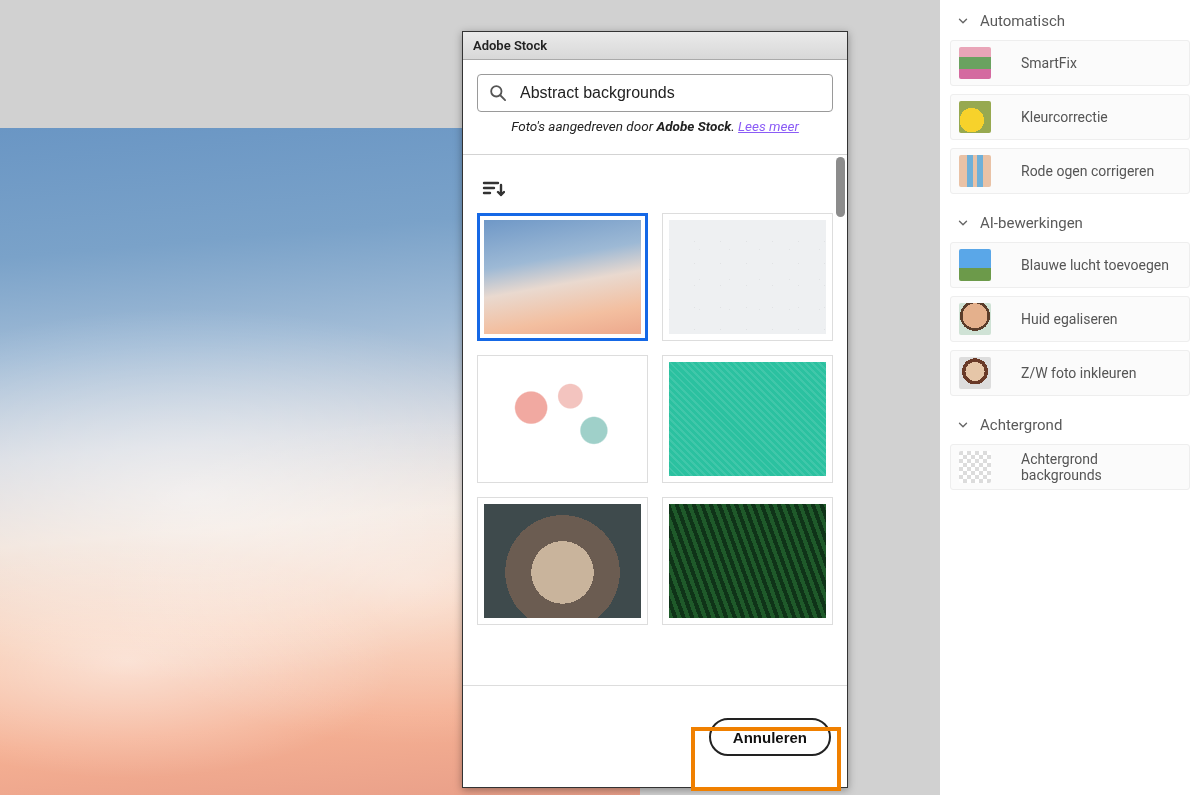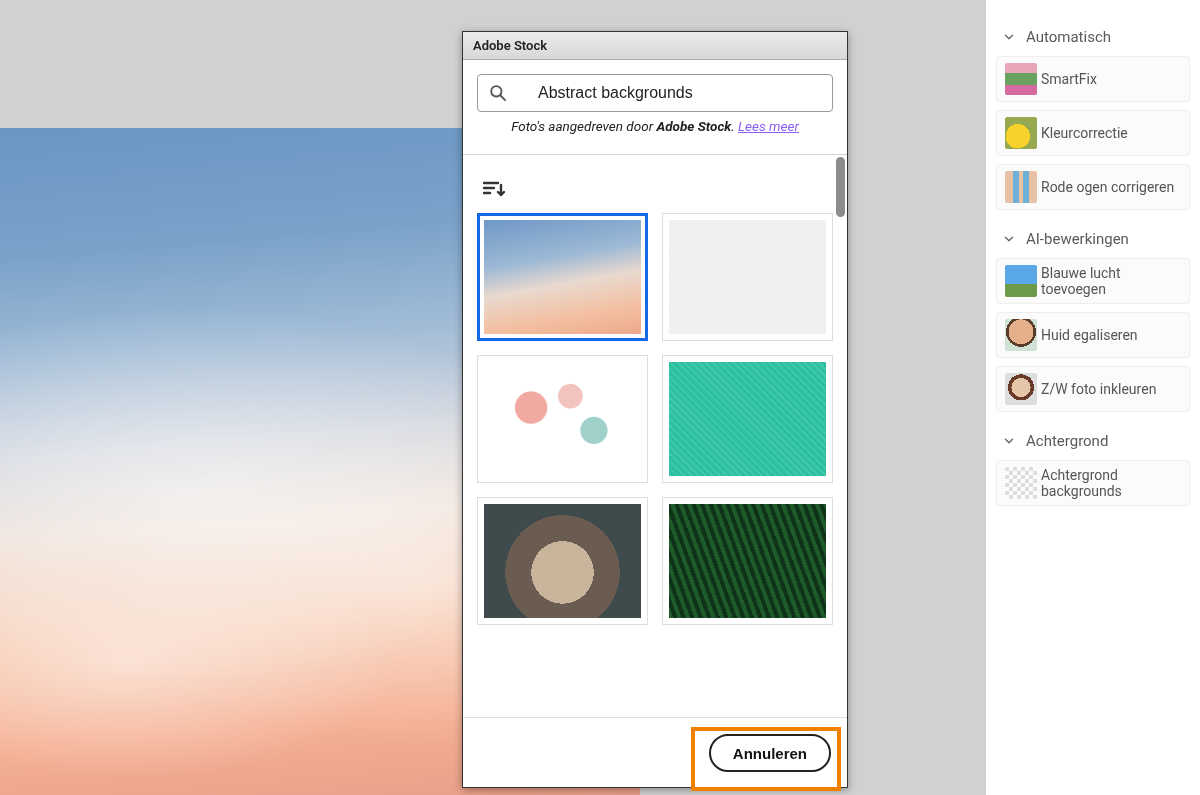--- a/index.html
+++ b/index.html
@@ -1,20 +1,20 @@
 <!DOCTYPE html>
 <html><head>
 <meta charset="utf-8">
 <style>
   html,body{margin:0;padding:0;width:1200px;height:795px;overflow:hidden;font-family:-apple-system,BlinkMacSystemFont,"Segoe UI",Roboto,Arial,sans-serif;background:#d1d1d1;}
   
-  .right-panel{position:absolute;top:0;right:0;width:214px;height:795px;background:#fff;box-sizing:border-box;padding:16px 10px 10px 10px;overflow:hidden;}
+  .right-panel{position:absolute;top:0;right:0;width:260px;height:795px;background:#fff;box-sizing:border-box;padding:0 10px 10px 10px;overflow:hidden;}
   .section-header{display:flex;align-items:center;gap:10px;color:#5a5a5a;font-size:15px;padding:12px 6px 10px 6px;cursor:pointer;}
   .chev{width:14px;height:14px;flex:0 0 auto;}
-  .panel-item{display:flex;align-items:center;gap:4px;background:#fbfbfb;border:1px solid #eee;border-radius:3px;padding:6px 8px;margin-bottom:8px;cursor:pointer;}
+  .panel-item{display:flex;align-items:center;gap:30px;background:#fbfbfb;border:1px solid #eee;border-radius:3px;padding:6px 8px;margin-bottom:8px;cursor:pointer;}
   .panel-item .thumb{width:32px;height:32px;border-radius:2px;flex:0 0 auto;}
   .panel-item .lbl{color:#555;font-size:14px;}
   
   .canvas-bg{
     position:absolute;top:128px;left:0;width:640px;height:667px;
     background:
       linear-gradient(175deg,
         #6a96c4 0%, #7aa2c9 18%, #a0bbd6 32%, #d2d6de 46%,
         #efe0d6 58%, #f7c8ae 72%, #f5b093 86%, #e89e88 100%);
     overflow:hidden;
@@ -24,34 +24,34 @@
     background:
       radial-gradient(ellipse 90% 40% at 30% 55%, rgba(255,255,255,0.55) 0%, rgba(255,255,255,0) 70%),
       radial-gradient(ellipse 70% 35% at 65% 68%, rgba(255,255,255,0.4) 0%, rgba(255,255,255,0) 70%),
       radial-gradient(ellipse 60% 25% at 20% 80%, rgba(255,255,255,0.5) 0%, rgba(255,255,255,0) 70%);
   }
   
   .modal{position:absolute;top:31px;left:462px;width:384px;height:755px;background:#fff;border:1px solid #333;box-shadow:0 2px 8px rgba(0,0,0,0.35);}
   .modal-titlebar{height:27px;background:linear-gradient(#eaeaea,#d8d8d8);border-bottom:1px solid #aaa;display:flex;align-items:center;padding:0 10px;font-size:13px;font-weight:600;color:#222;}
   .modal-body{position:relative;height:calc(100% - 27px);display:flex;flex-direction:column;}
   .search-wrap{padding:14px 14px 6px 14px;}
-  .search-box{display:flex;align-items:center;border:1px solid #9a9a9a;border-radius:4px;height:36px;padding:0 10px;gap:28px;}
+  .search-box{display:flex;align-items:center;border:1px solid #9a9a9a;border-radius:4px;height:36px;padding:0 10px;gap:10px;}
   .search-box input{border:none;outline:none;flex:1;font-size:16px;color:#222;background:transparent;}
   .powered{ text-align:center;font-size:13.5px;font-style:italic;color:#222;padding:6px 0 14px 0;}
   .powered b{font-style:italic;}
   .powered a{color:#8b5cf6;text-decoration:underline;cursor:pointer;}
   .results-area{flex:1;border-top:1px solid #d3d3d3;background:#ffffff;position:relative;overflow:hidden;}
   .results-inner{position:absolute;inset:0;padding:14px;box-sizing:border-box;}
   .sort-icon{width:24px;height:24px;margin:8px 0 12px 4px;cursor:pointer;}
   .grid{display:grid;grid-template-columns:1fr 1fr;gap:14px;}
   .tile{background:#fff;border:1px solid #ddd;height:128px;box-sizing:border-box;padding:6px;display:flex;align-items:center;justify-content:center;cursor:pointer;}
   .tile.selected{border:3px solid #1568e6;padding:4px;}
   .tile .img{width:100%;height:100%;}
   .scroll-thumb{position:absolute;top:2px;right:2px;width:9px;height:60px;background:#8c8c8c;border-radius:5px;}
-  .modal-footer{height:70px;border-top:1px solid #ddd;display:flex;align-items:center;justify-content:flex-end;padding:0 16px;}
+  .modal-footer{height:70px;border-top:1px solid #ddd;display:flex;align-items:center;justify-content:flex-end;padding:16px 16px;}
   .btn{height:38px;border-radius:22px;font-size:15px;font-weight:600;padding:0 22px;cursor:pointer;}
   .btn-secondary{background:#fff;border:2px solid #222;color:#111;}
   .btn-primary{background:#1568e6;border:2px solid #1568e6;color:#fff;}
   .highlight-box{position:absolute;border:4px solid #f08000;pointer-events:none;}
   
   .thumb-smartfix{background:linear-gradient(#e9a5b8 30%,#6aa260 30% 70%,#d46aa0 70%);}
   .thumb-color{background:radial-gradient(circle at 40% 60%, #f7d22b 0 45%, #97a950 45% 100%);}
   .thumb-haze{background:linear-gradient(#cfe3f3 45%,#7a6a52 45% 70%,#5c7a3f 70%);}
   .thumb-redeye{background:linear-gradient(to right,#e9c2a6 0 25%,#6fb0d8 25% 45%,#e9c2a6 45% 55%,#6fb0d8 55% 75%,#e9c2a6 75%);}
   .thumb-jpeg{background:radial-gradient(circle at 50% 45%, #d79b70 0 40%, #5a3a2a 40% 55%, #cfe2d5 55%);}

